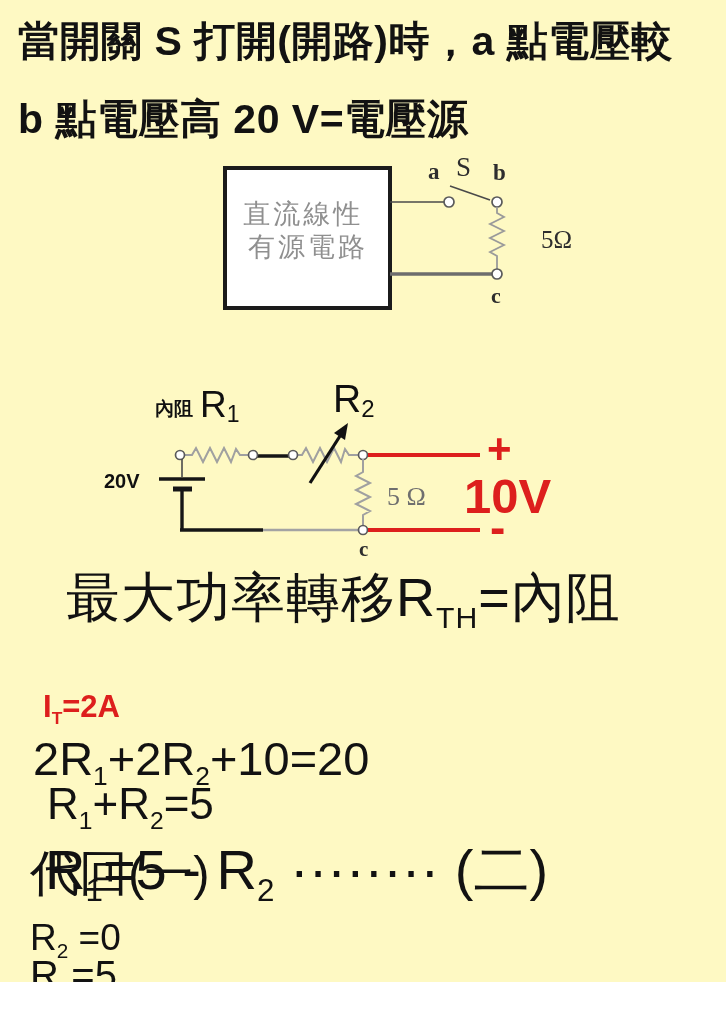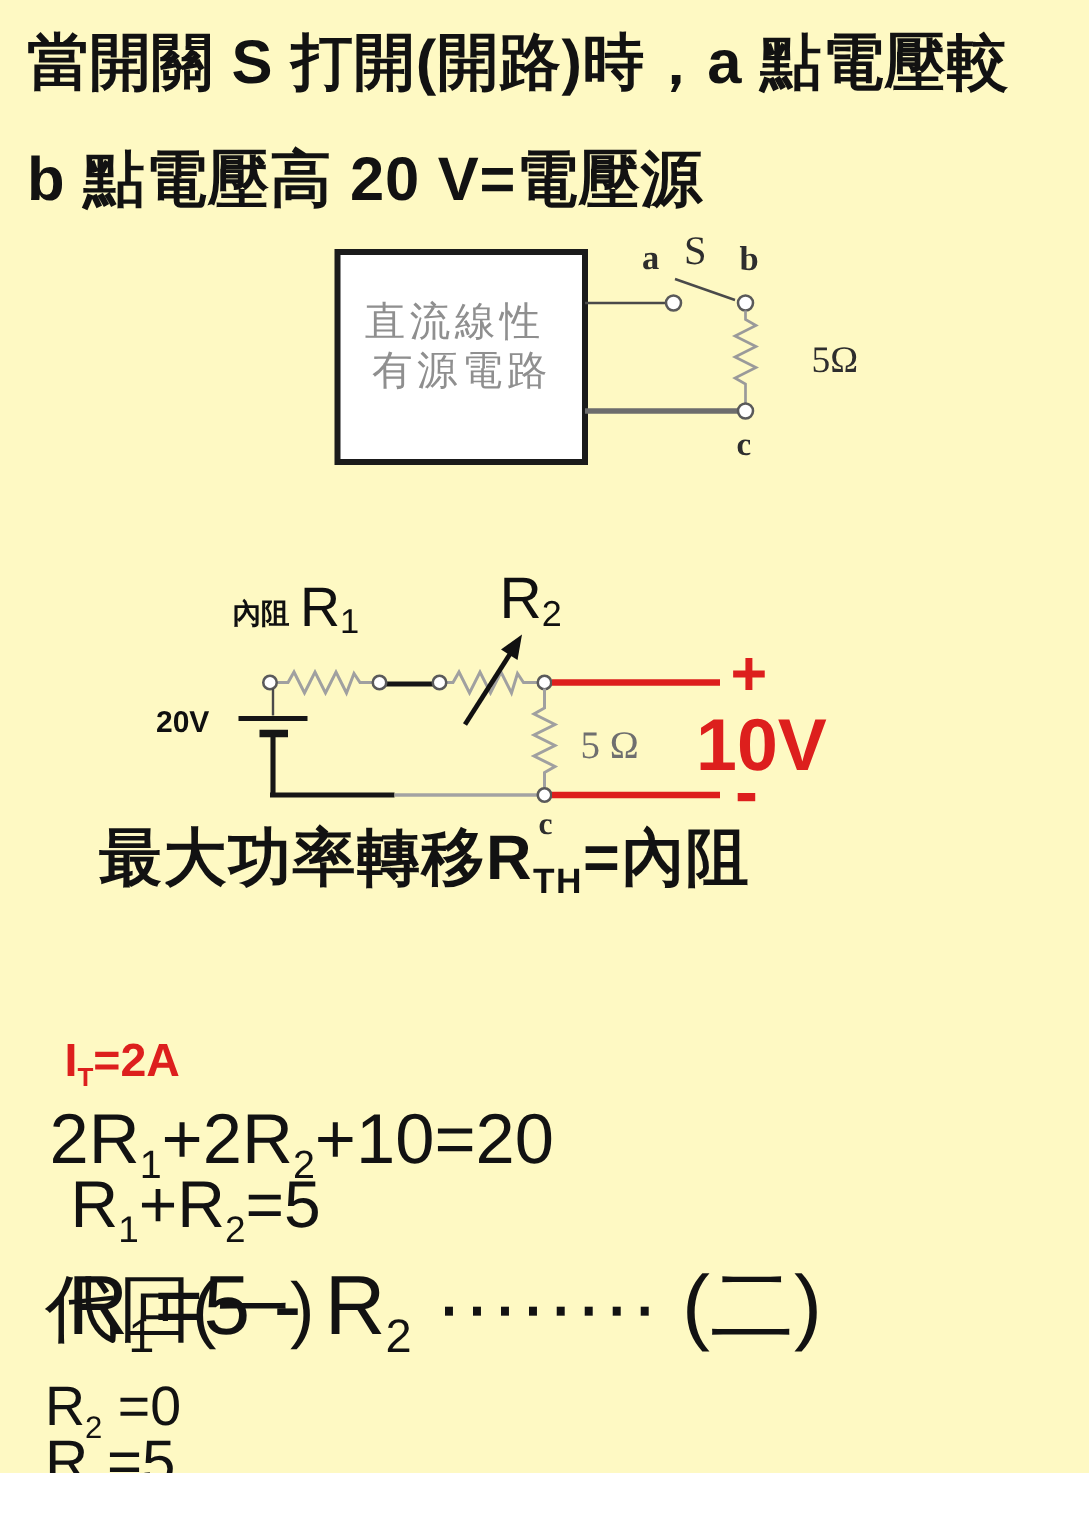--- a/index.html
+++ b/index.html
@@ -3,21 +3,21 @@
 <meta charset="utf-8">
 <style>
   html,body{margin:0;padding:0;background:#fff;}
   .page{
     position:relative;width:726px;height:982px;background:#fef9c3;overflow:hidden;
     font-family:"Liberation Sans","DejaVu Sans",sans-serif;color:var(--ink,#121212);text-align:center;
   }
   .hline{position:absolute;left:18px;font-size:41px;font-weight:700;letter-spacing:0.5px;white-space:nowrap;color:var(--ink);}
   .hline.l1{top:14px;}
   .hline.l2{top:92px;}
-  .mpt{position:absolute;left:66px;top:544px;font-size:42px;font-weight:700;letter-spacing:1px;white-space:nowrap;color:var(--ink);}
+  .mpt{position:absolute;left:66px;top:562px;font-size:54px;font-weight:400;letter-spacing:1px;white-space:nowrap;color:var(--ink);}
   .eq{position:absolute;white-space:nowrap;line-height:1.04;color:var(--ink);}
   .eq1{left:46px;top:640px;font-size:46px;}
   .eq2{left:43px;top:691px;font-size:31px;font-weight:700;}
   .eq3{left:33px;top:723px;font-size:47px;margin-top:12px;}
   .eq4{left:47px;top:781px;font-size:44px;}
   .eq5{left:45px;top:829px;font-size:56px;margin-top:12px;}
   .eq6{left:30px;top:848px;font-size:49px;}
   .eq7{left:30px;top:919px;font-size:37px;}
   .eq8{left:30px;top:955px;font-size:40px;}
   sub{font-size:56%;line-height:0;}

